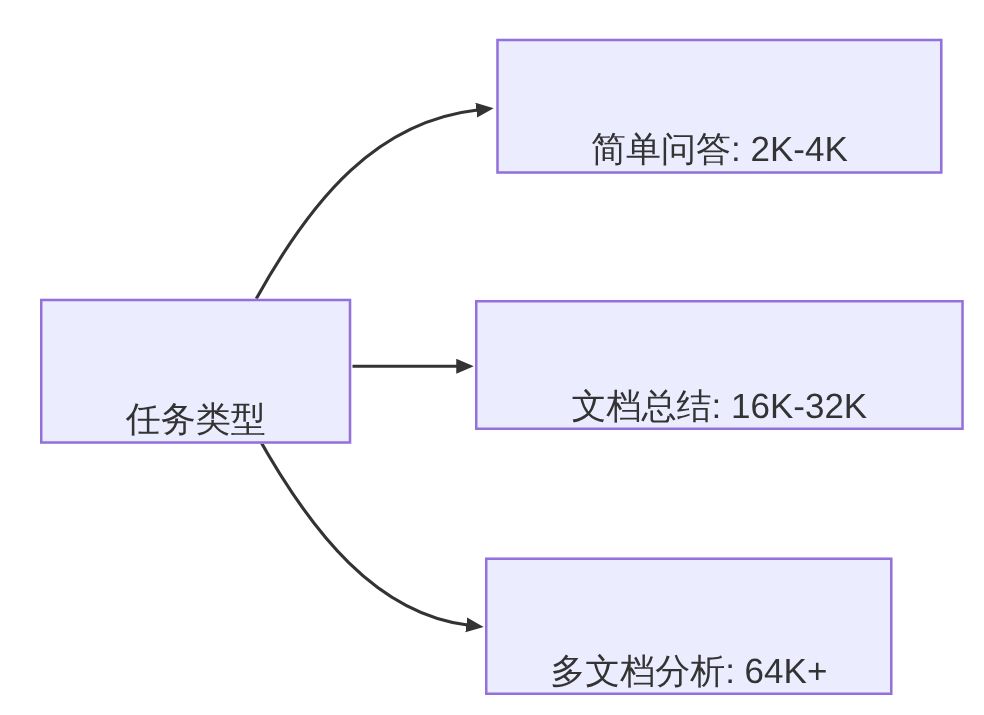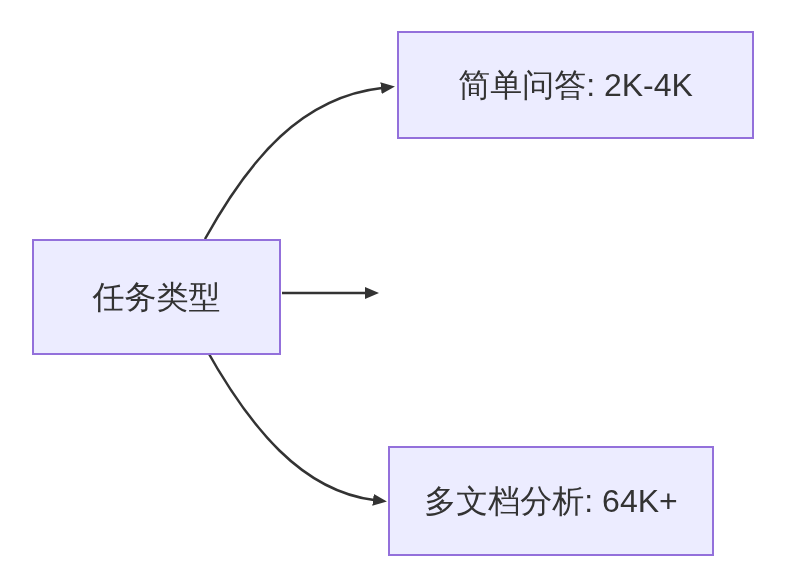--- a/index.html
+++ b/index.html
@@ -30,23 +30,23 @@
   .edges marker path {
     fill: var(--edge, #333333);
     stroke: none;
   }
   .node {
     position: absolute;
     box-sizing: border-box;
     background: var(--node-fill, #ECECFF);
     border: 2px solid var(--node-border, #9370DB);
     display: flex;
-    align-items: center;
+    align-items: flex-end;
     justify-content: center;
-    font-size: 32px;
+    font-size: 28px;
     line-height: 1.2;
     color: var(--text, #333333);
     white-space: nowrap;
   }
   #node-root   { left: 32px;  top: 239px; width: 249px; height: 116px; }
   #node-b0     { left: 397px; top: 31px;  width: 357px; height: 108px; }
   #node-b1     { left: 380px; top: 240px; width: 391px; height: 104px; }
   #node-b2     { left: 388px; top: 446px; width: 326px; height: 110px; }
 </style>
 </head>
@@ -66,18 +66,21 @@
   </svg>
 
   <div class="node" id="node-root">
     <span>任务类型</span>
   </div>
 
   <div class="node" id="node-b0">
     <span>简单问答: 2K-4K</span>
   </div>
 
+  <div class="node" id="node-b1">
+    <span>文档总结: 16K-32K</span>
+  </div>
 
   <div class="node" id="node-b2">
     <span>多文档分析: 64K+</span>
   </div>
 
 </div>
 
 </body></html>

